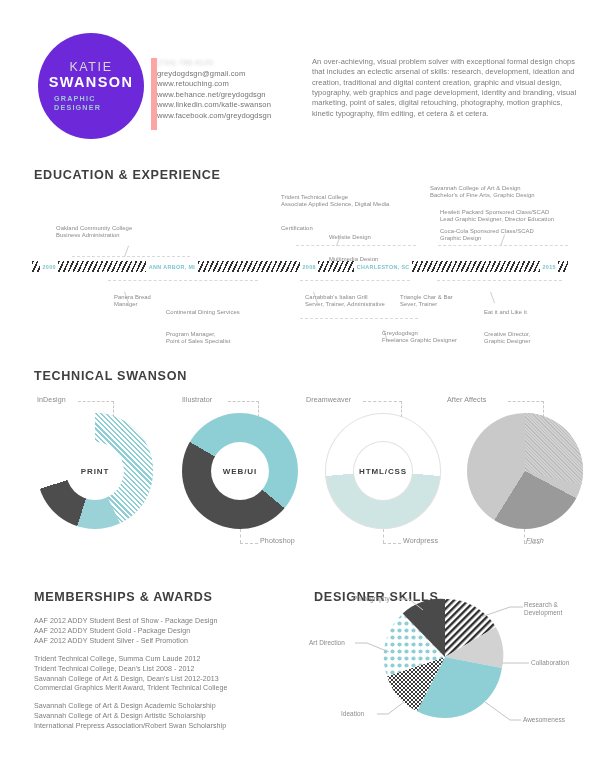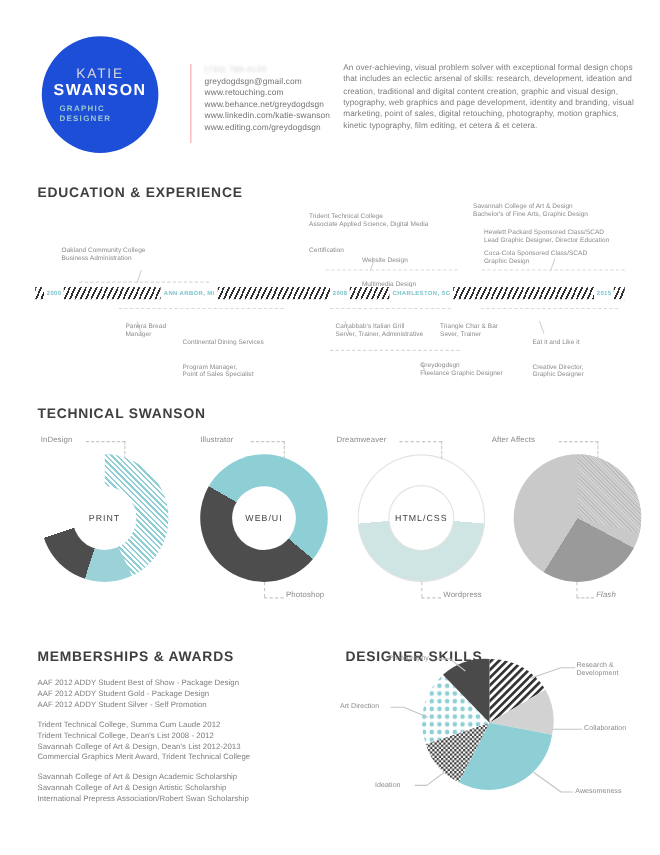--- a/index.html
+++ b/index.html
@@ -8,28 +8,28 @@
     font-family:"Liberation Sans", sans-serif;
     color:#6b6b6b;-webkit-font-smoothing:antialiased;
     position:relative;overflow:hidden;
   }
   .page{position:relative;width:600px;height:777px;}
 
   
   .header{position:absolute;left:0;top:0;width:600px;height:160px;}
   .avatar{
     position:absolute;left:38px;top:33px;width:106px;height:106px;
-    border-radius:50%;background:#1d4ed8;
+    border-radius:50%;background:#6d28d9;
     display:flex;flex-direction:column;align-items:center;justify-content:center;
   }
   .av-first{color:#d8d8d8;font-size:12.5px;letter-spacing:1.6px;line-height:14px;font-weight:400;}
   .av-last{color:#ffffff;font-size:14.5px;letter-spacing:1.4px;line-height:17px;font-weight:700;}
   .av-role{color:#9fc9ce;font-size:7.2px;letter-spacing:1.2px;margin-top:3px;font-weight:700;margin-left:16px;}
 
-  .contact{position:absolute;left:173px;top:58px;padding-left:12px;border-left:1px solid #fca5a5;height:72px;}
+  .contact{position:absolute;left:151px;top:58px;border-left:6px solid #fca5a5;height:72px;}
   .contact-phone{
     font-size:7.4px;color:#cfcfcf;letter-spacing:.4px;line-height:10.6px;
     filter:blur(1.6px);user-select:none;
   }
   .contact-line{font-size:7.6px;color:#737373;line-height:10.6px;letter-spacing:.1px;}
 
   .bio{
     position:absolute;left:312px;top:57px;width:266px;
     font-size:7.5px;line-height:10.35px;color:#7d7d7d;letter-spacing:.05px;
   }
@@ -60,21 +60,21 @@
   }
 
   
   .tech{position:absolute;left:0;top:363px;width:600px;height:200px;}
   .donut-wrap{position:absolute;width:116px;height:116px;}
   .donut-hole{
     position:absolute;left:50%;top:50%;transform:translate(-50%,-50%);
     width:58px;height:58px;border-radius:50%;background:#fff;
     display:flex;align-items:center;justify-content:center;
   }
-  .donut-label{font-size:8px;font-weight:400;color:#3f3f3f;letter-spacing:.9px;}
+  .donut-label{font-size:8px;font-weight:700;color:#3f3f3f;letter-spacing:.9px;}
   .seg{position:absolute;inset:0;border-radius:50%;}
   .d-lead{position:absolute;border-top:1px dashed #c8c8c8;height:0;}
   .d-lead-v{position:absolute;border-left:1px dashed #c8c8c8;width:0;}
   .d-text{position:absolute;font-size:7.1px;color:#8a8a8a;letter-spacing:.1px;white-space:nowrap;}
 
   
   .mem{position:absolute;left:0;top:585px;width:300px;}
   .mem-line{font-size:7.1px;line-height:9.9px;color:#7d7d7d;letter-spacing:.05px;}
   .mem-group{margin-bottom:8px;}
 
@@ -93,21 +93,21 @@
       <div class="av-last">SWANSON</div>
       <div class="av-role">GRAPHIC DESIGNER</div>
     </div>
 
     <div class="contact">
       <div class="contact-phone">(734) 788-4120</div>
       <div class="contact-line">greydogdsgn@gmail.com</div>
       <div class="contact-line">www.retouching.com</div>
       <div class="contact-line">www.behance.net/greydogdsgn</div>
       <div class="contact-line">www.linkedin.com/katie-swanson</div>
-      <div class="contact-line">www.editing.com/greydogdsgn</div>
+      <div class="contact-line">www.facebook.com/greydogdsgn</div>
     </div>
 
     <div class="bio">An over-achieving, visual problem solver with exceptional formal design chops that includes an eclectic arsenal of skills: research, development, ideation and creation, traditional and digital content creation, graphic and visual design, typography, web graphics and page development, identity and branding, visual marketing, point of sales, digital retouching, photography, motion graphics, kinetic typography, film editing, et cetera &amp; et cetera.</div>
   </div>
 
   <div class="sec-title" style="left:34px;top:168px;">EDUCATION &amp; EXPERIENCE</div>
 
   <div class="edu">
 
     <div class="edu-item" style="left:56px;top:62px;">
@@ -254,21 +254,21 @@
     <div class="donut-wrap" style="left:467px;top:50px;">
       <div class="seg" style="background:conic-gradient(from 0deg,#c9c9c9 0deg 118deg,#9a9a9a 118deg 212deg,#c9c9c9 212deg 360deg);"></div>
       <div class="seg" style="background:repeating-linear-gradient(45deg,#bdbdbd 0px,#bdbdbd 1px,#d2d2d2 1px,#d2d2d2 2.4px);
                   clip-path:polygon(50% 50%, 50% 0%, 100% 0%, 100% 62%);"></div>
     </div>
     <div class="d-lead-v" style="left:543px;top:38px;height:16px;"></div>
     <div class="d-lead" style="left:508px;top:38px;width:36px;"></div>
     <div class="d-text" style="left:447px;top:33px;">After Affects</div>
     <div class="d-lead-v" style="left:524px;top:166px;height:14px;"></div>
     <div class="d-lead" style="left:524px;top:180px;width:16px;"></div>
-    <div class="d-text" style="left:542px;top:174px;font-style:italic;">Flash</div>
+    <div class="d-text" style="left:526px;top:174px;font-style:italic;">Flash</div>
   </div>
 
   <div class="sec-title" style="left:34px;top:590px;">MEMBERSHIPS &amp; AWARDS</div>
 
   <div class="mem" style="left:34px;top:617px;">
     <div class="mem-group">
       <div class="mem-line">AAF 2012 ADDY Student Best of Show - Package Design</div>
       <div class="mem-line">AAF 2012 ADDY Student Gold - Package Design</div>
       <div class="mem-line">AAF 2012 ADDY Student Silver - Self Promotion</div>
     </div>

